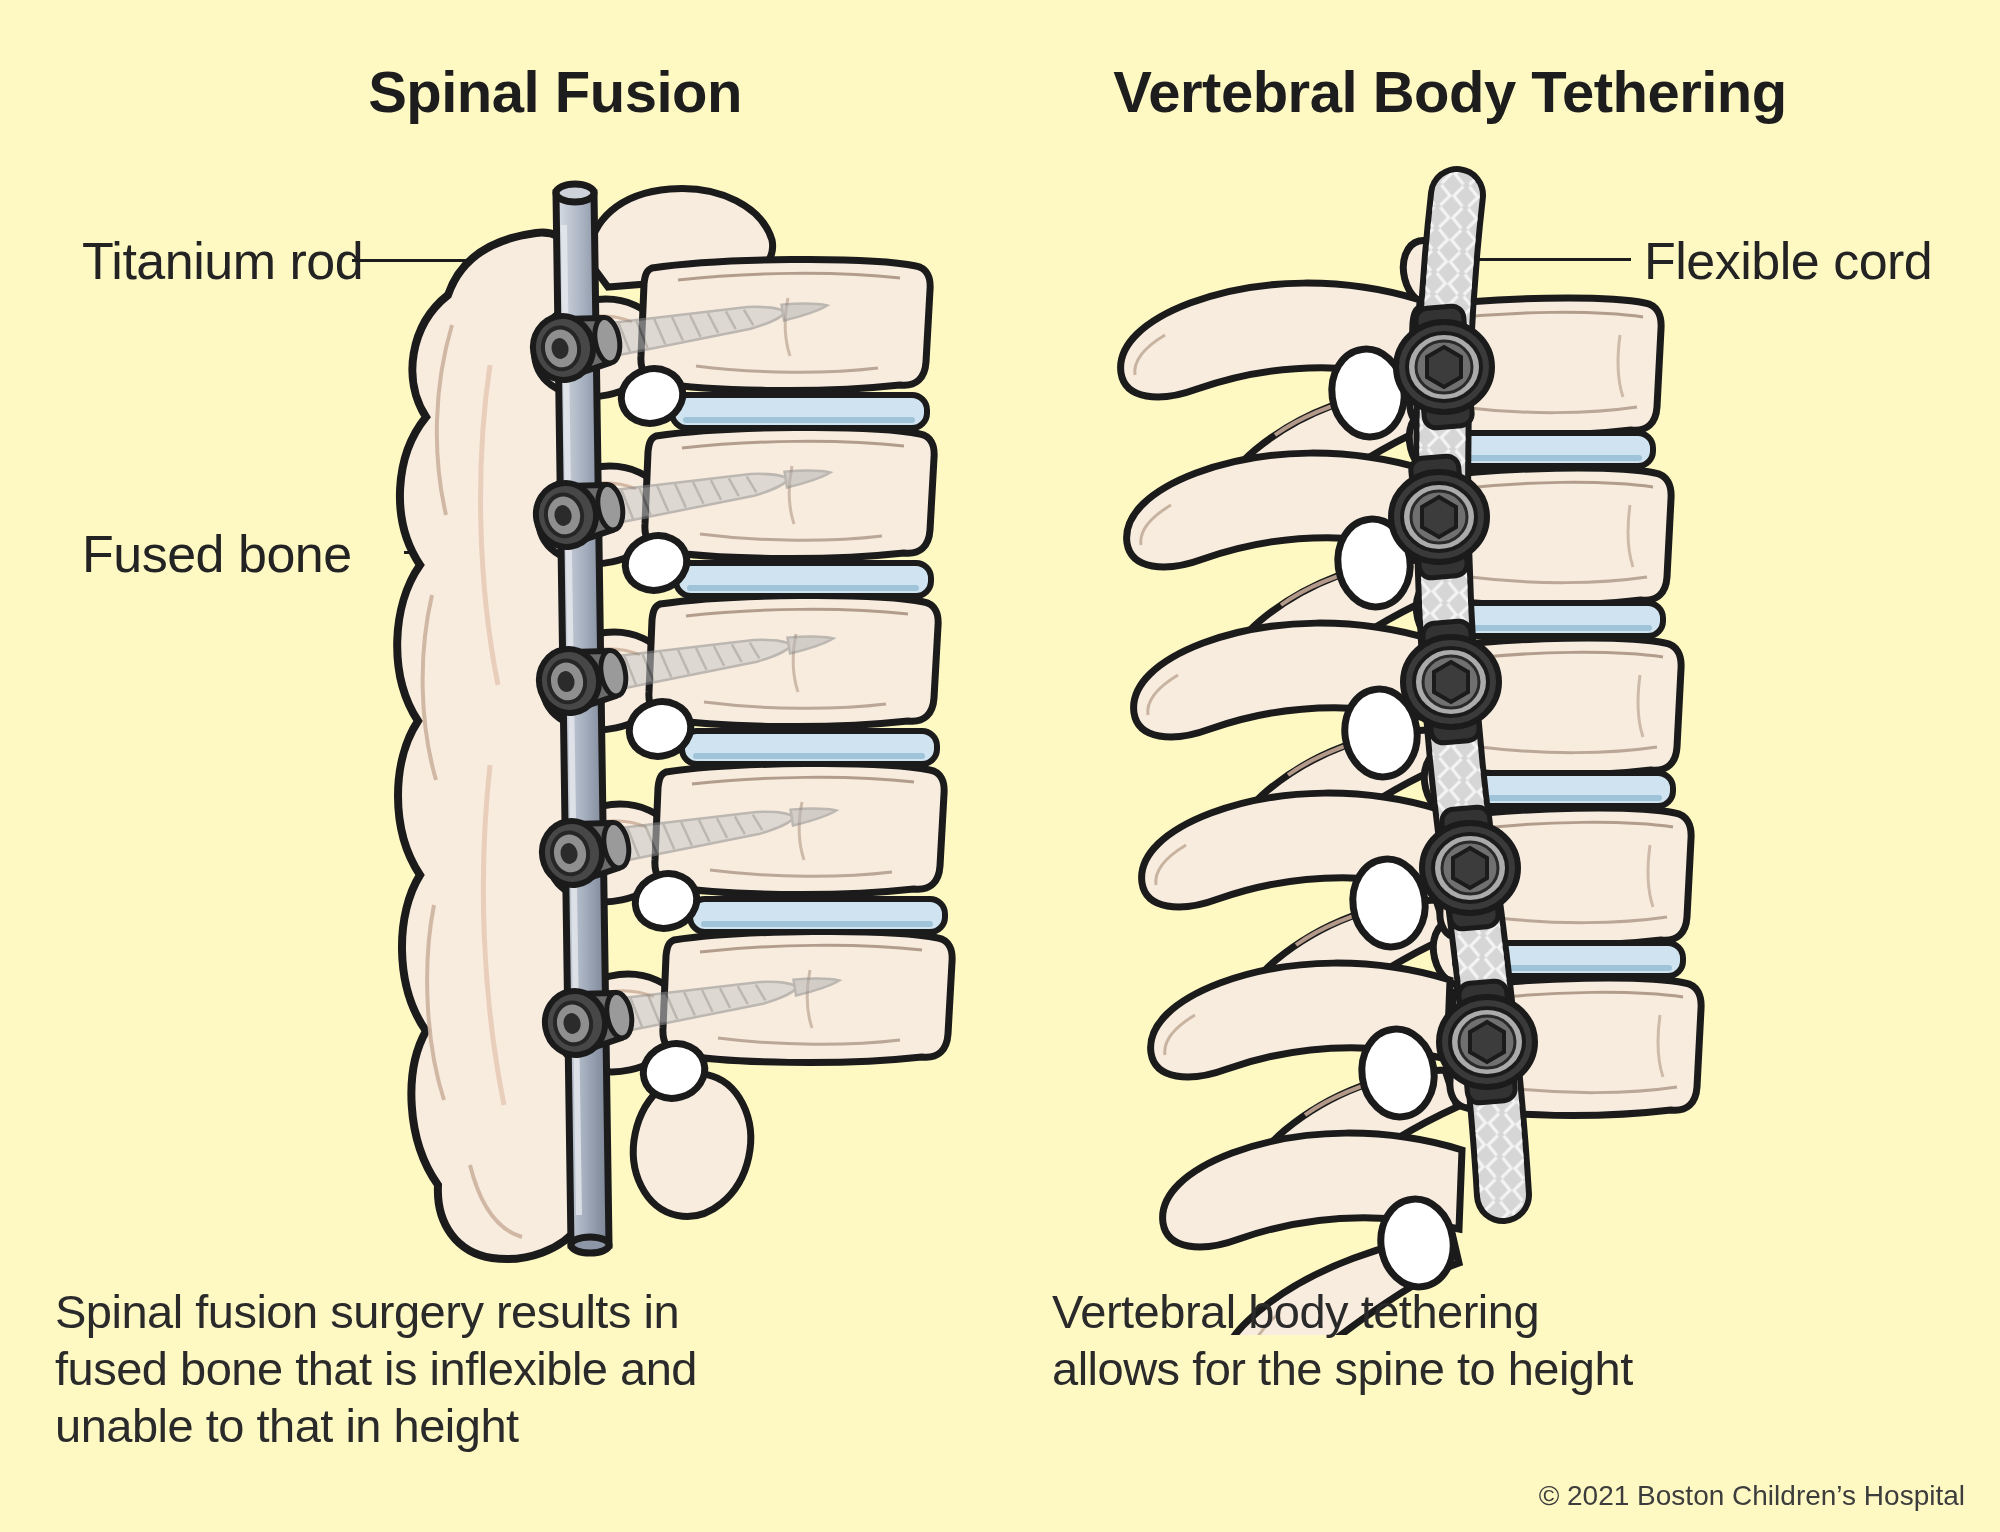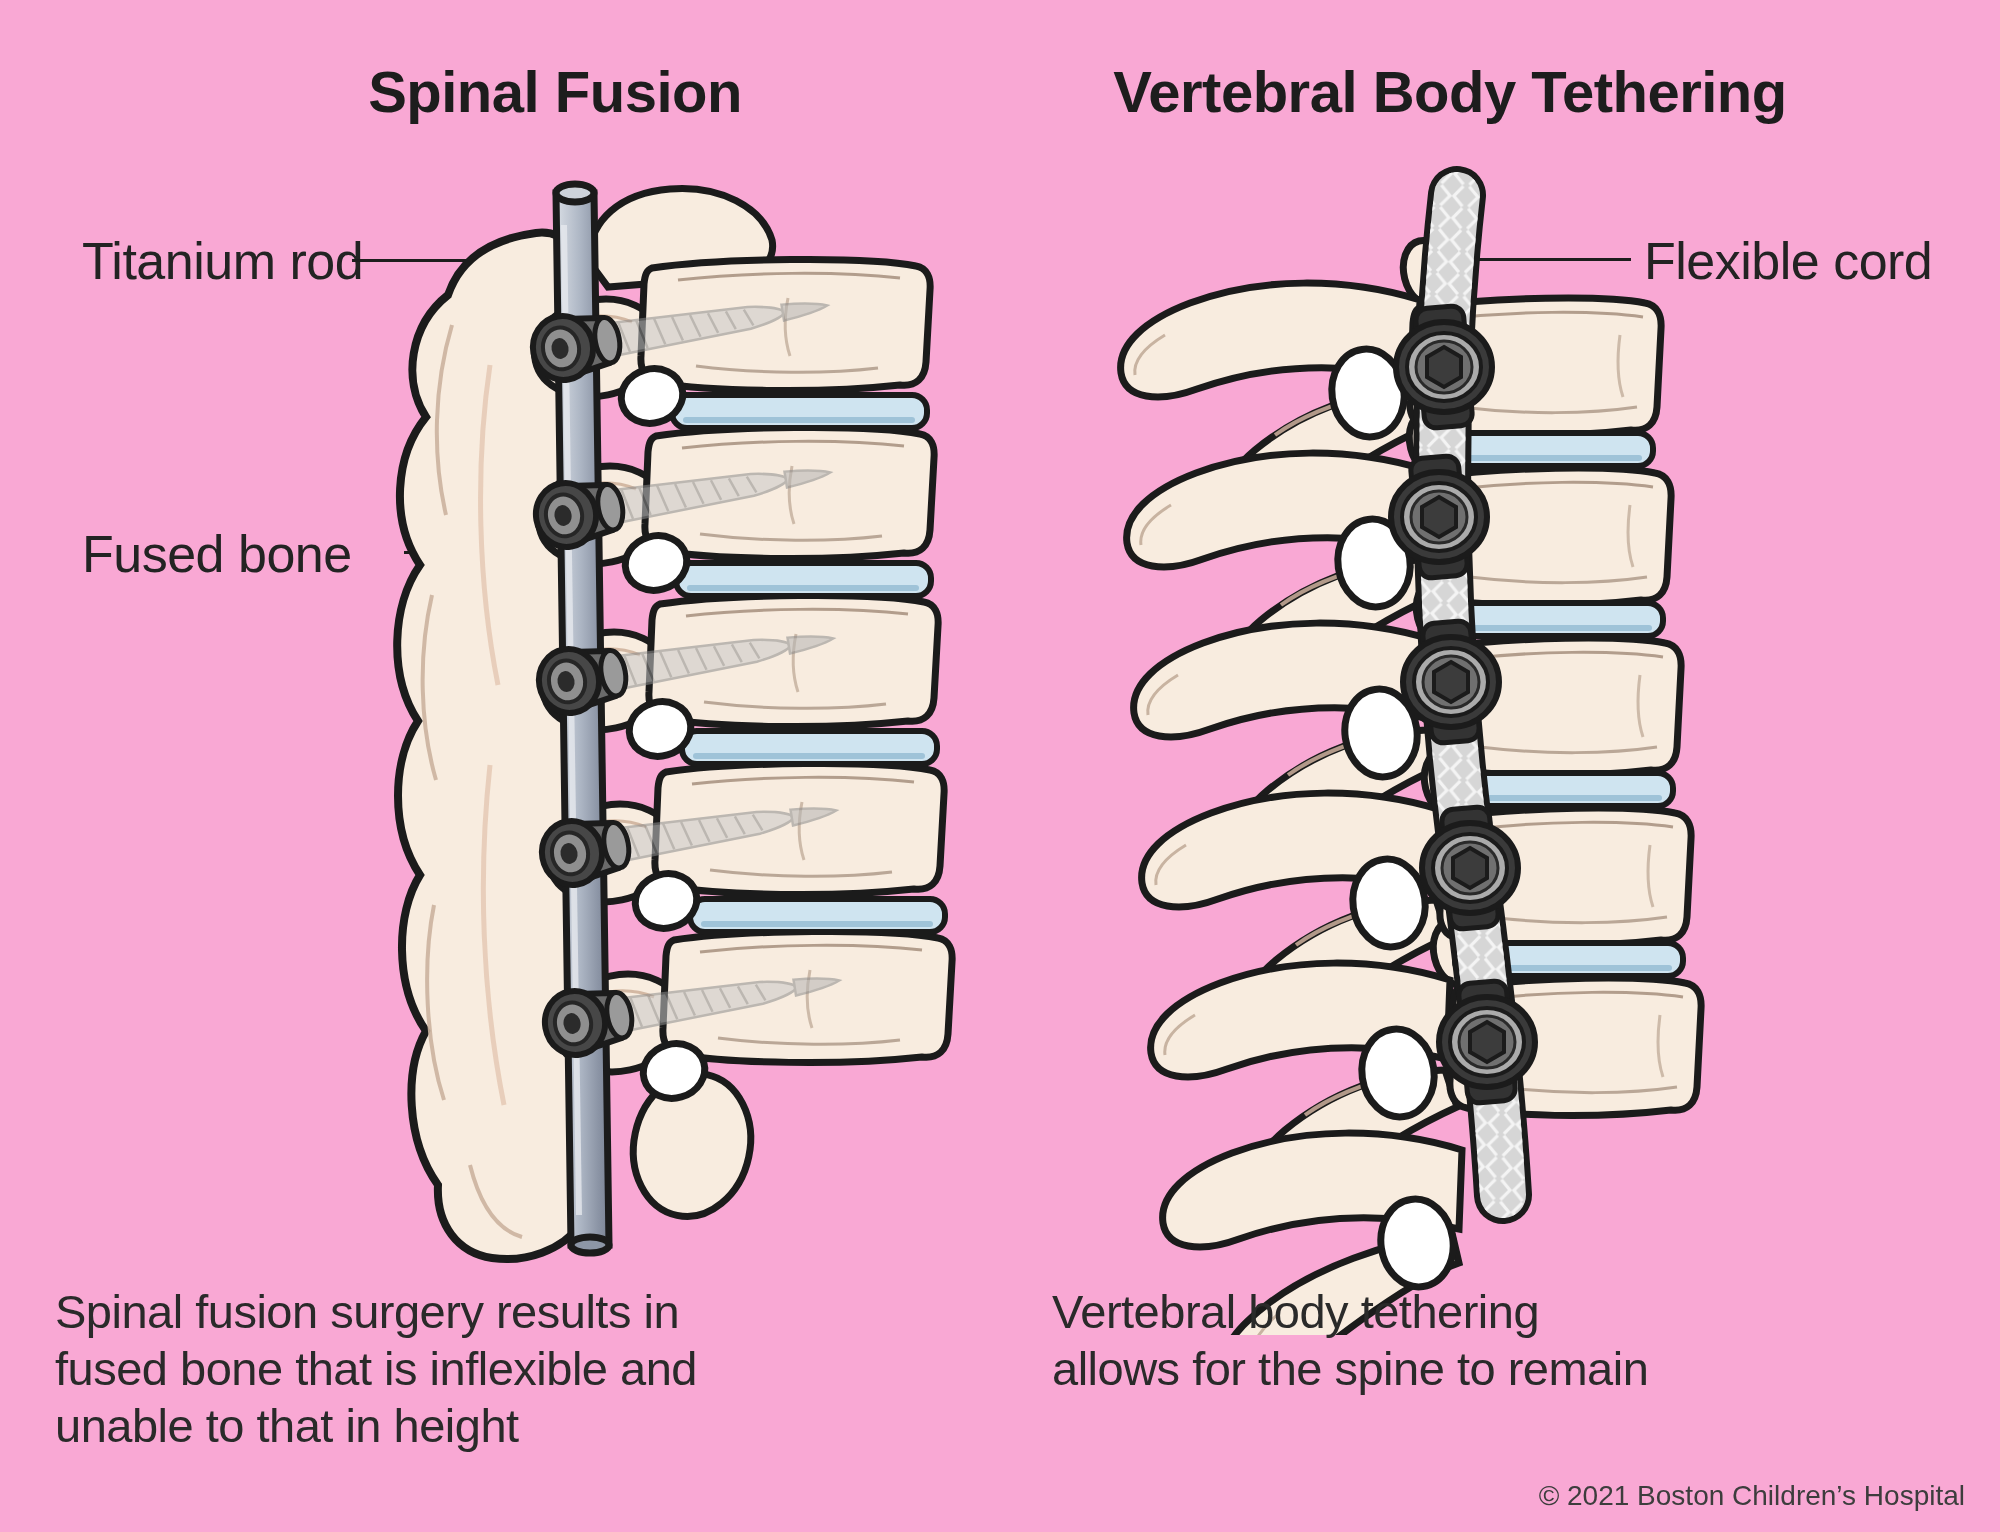--- a/index.html
+++ b/index.html
@@ -1,17 +1,17 @@
 <!DOCTYPE html>
 <html><head>
 <meta charset="utf-8">
 <style>
   html,body{margin:0;padding:0;background:#ffffff;}
   .canvas{
-    position:relative;width:2000px;height:1532px;background:#f9a8d4;
+    position:relative;width:2000px;height:1532px;background:#fef9c3;
     font-family:"Liberation Sans", sans-serif;color:#222;overflow:hidden;
   }
   .title{
     position:absolute;top:58px;width:800px;text-align:center;
     font-size:58px;font-weight:700;color:#1d1d1d;letter-spacing:-0.5px;white-space:nowrap;
   }
   .title.left{left:155px;}
   .title.right{left:1050px;}
   .part-label{
     position:absolute;font-size:52px;color:#232323;letter-spacing:-0.5px;white-space:nowrap;
@@ -267,18 +267,18 @@
     </g>
   </svg>
 
   <div class="caption left">
     <div>Spinal fusion surgery results in</div>
     <div>fused bone that is inflexible and</div>
     <div>unable to that in height</div>
   </div>
   <div class="caption right">
     <div>Vertebral body tethering</div>
-    <div>allows for the spine to remain</div>
+    <div>allows for the spine to height</div>
   </div>
 
   <div class="copyright">© 2021 Boston Children’s Hospital</div>
 
 </div>
 
 </body></html>

